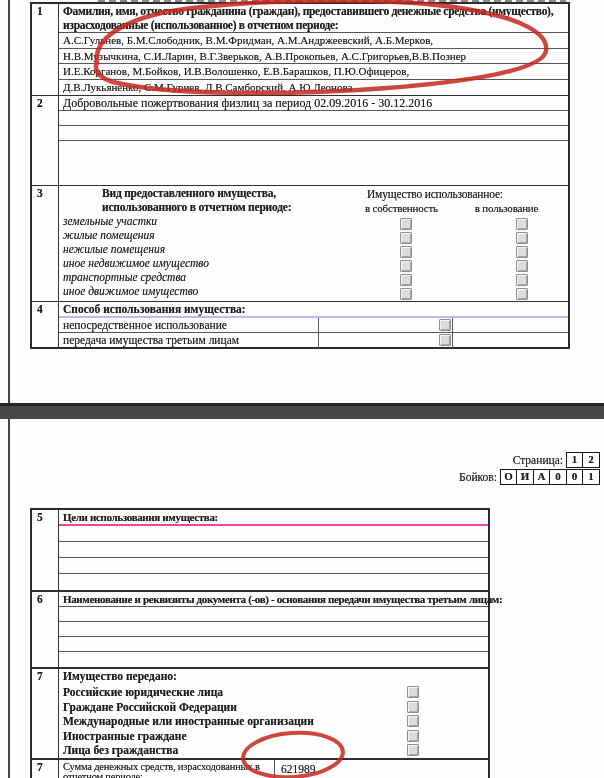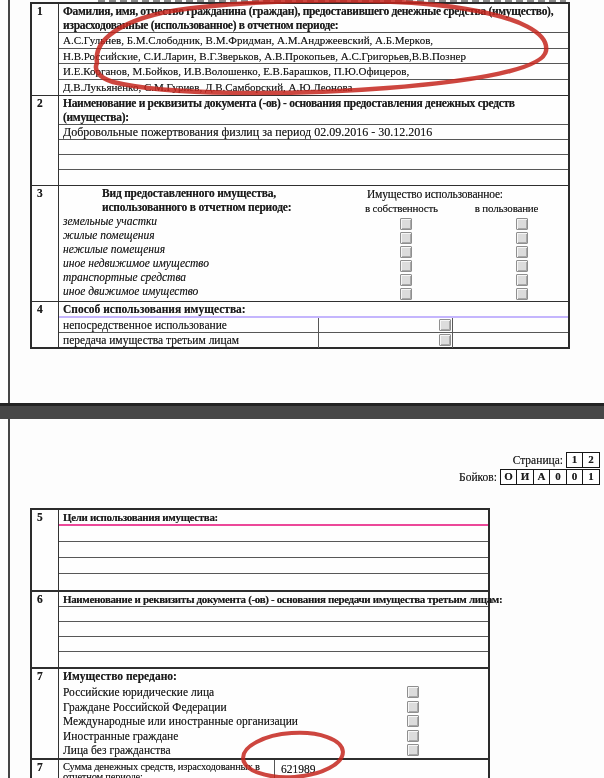--- a/index.html
+++ b/index.html
@@ -62,21 +62,21 @@
   .hdr5{height:16px;border-bottom:2px solid #ec4899;font-weight:bold;font-size:11px;
         line-height:15px;padding-left:4px;letter-spacing:-0.35px;white-space:nowrap;}
   .ln5{height:16px;border-bottom:1px solid #575757;}
   .ln5.nb{border-bottom:none;}
   .hdr6{height:15px;border-bottom:1px solid #555;font-weight:bold;font-size:11px;
         line-height:14px;padding-left:4px;letter-spacing:-0.35px;white-space:nowrap;}
   .ln6{height:15px;border-bottom:1px solid #575757;}
   .ln6.nb{border-bottom:none;}
   .hdr7{height:16px;font-weight:bold;font-size:11.5px;line-height:15px;padding-left:4px;}
   .it7{height:14.6px;font-size:11.5px;line-height:14.5px;padding-left:4px;
-       position:relative;white-space:nowrap;}
+       position:relative;white-space:nowrap;font-weight:bold;}
   .sumlbl{width:216px;border-right:1px solid #555;font-size:10.5px;line-height:10px;
           padding:2px 6px 0 4px;letter-spacing:-0.2px;}
   .sumval{flex:1;font-size:11.5px;line-height:12px;padding:3px 0 0 6px;}
   .sumrow{display:flex;height:22px;}
   .sumcnt{flex:1;display:flex;min-width:0;}
 
   .ink{position:absolute;left:0;top:0;pointer-events:none;}
 </style>
 </head>
 <body>
@@ -87,30 +87,29 @@
     <div class="edge"></div>
     <div class="clipstrip"></div>
 
     <div class="tbl t1">
 
       <div class="sec" style="height:91px;">
         <div class="num">1</div>
         <div class="cnt">
           <div class="hdr h29">Фамилия, имя, отчество гражданина (граждан), предоставившего денежные средства (имущество), израсходованные (использованное) в отчетном периоде:</div>
           <div class="ln">А.С.Гульнев, Б.М.Слободник, В.М.Фридман, А.М.Андржеевский, А.Б.Мерков,</div>
-          <div class="ln">Н.В.Российские, С.И.Ларин, В.Г.Зверьков, А.В.Прокопьев, А.С.Григорьев,В.В.Познер</div>
+          <div class="ln">Н.В.Музычкина, С.И.Ларин, В.Г.Зверьков, А.В.Прокопьев, А.С.Григорьев,В.В.Познер</div>
           <div class="ln">И.Е.Корганов, М.Бойков, И.В.Волошенко, Е.В.Барашков, П.Ю.Офицеров,</div>
           <div class="ln nb">Д.В.Лукьяненко, С.М.Гуриев, Д.В.Самборский, А.Ю.Леонова</div>
         </div>
       </div>
 
       <div class="sec bt1" style="height:90px;">
         <div class="num">2</div>
         <div class="cnt">
-          <div class="hdr h29">Наименование и реквизиты документа (-ов) - основания предоставления денежных средств (имущества):</div>
           <div class="ln2">Добровольные пожертвования физлиц за период 02.09.2016 - 30.12.2016</div>
           <div class="ln2"></div>
           <div class="ln2"></div>
           <div class="ln2 last"></div>
         </div>
       </div>
 
       <div class="sec bt1" style="height:116px;">
         <div class="num">3</div>
         <div class="cnt" style="height:114px;">

